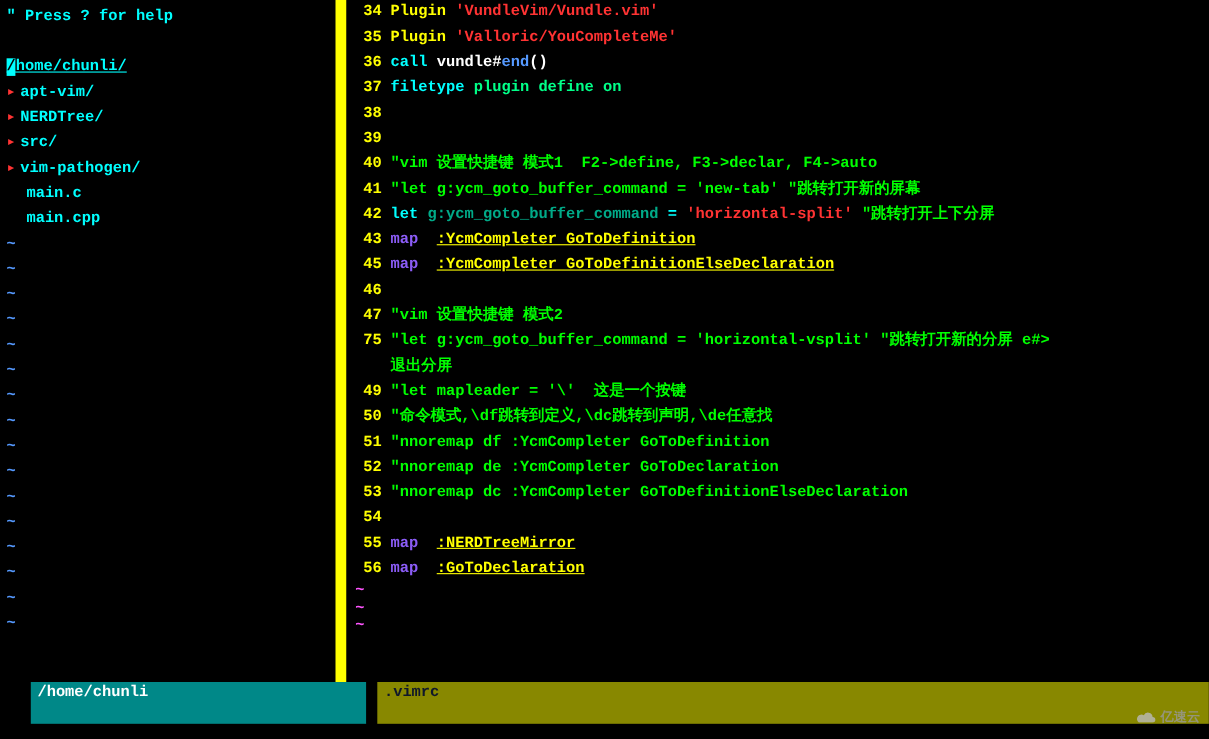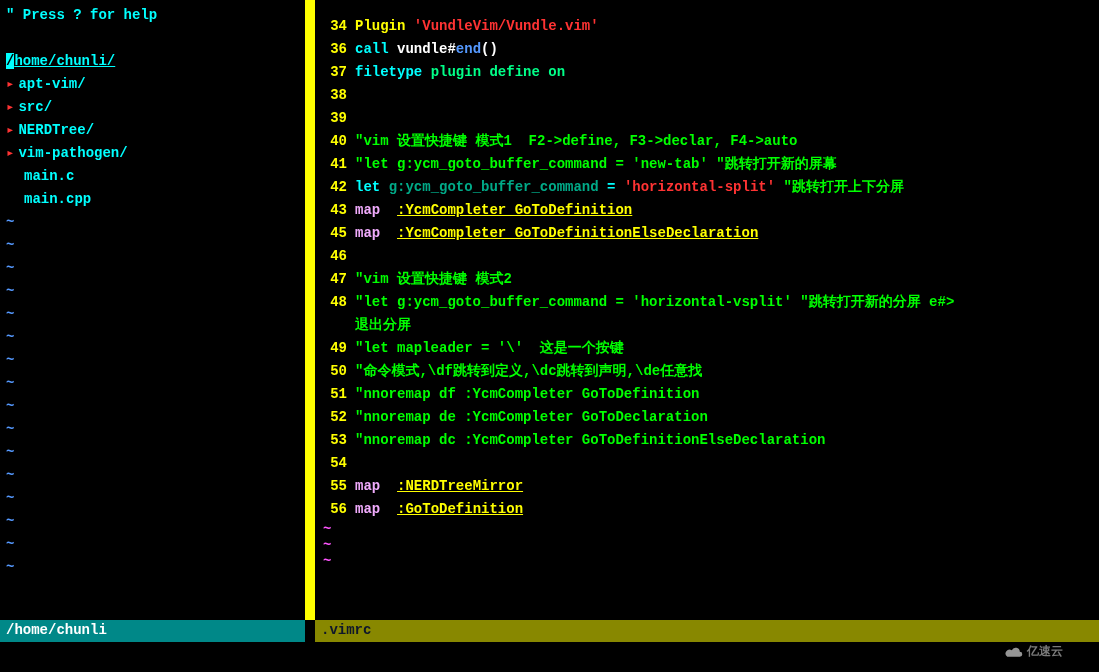--- a/index.html
+++ b/index.html
@@ -28,41 +28,42 @@
   }
   .divider {
     width: 10px;
     background: #ffff00;
   }
   .editor {
     flex: 1;
     background: #000;
     display: flex;
     flex-direction: column;
-    padding-top: 15px;
+    padding-top: 0;
   }
   .tree-help { color: #00ffff; }
   .tree-updir { color: #00ffff; }
   .tree-path {
     color: #00ffff;
     text-decoration: underline;
   }
   .cursor {
     background: #00ffff;
     color: #000;
   }
   .tree-item { color: #00ffff; }
   .tree-item .arrow { color: #ff3333; margin-right: 4px; }
   .tree-file { color: #00ffff; padding-left: 18px; }
   .tilde { color: #5599ff; }
   .tilde-right { color: #ff55ff; padding-left: 8px; }
   .statusbar {
     display: flex;
-    height: 22px;
+    height: 38px;
     font-weight: bold;
+    margin-left: 28px;
   }
   .status-left {
     width: 305px;
     background: #008888;
     color: #fff;
     padding: 2px 6px;
   }
   .status-gap {
     width: 10px;
     background: #000;
@@ -95,27 +96,27 @@
   .func { color: #ffffff; }
   .func-end { color: #5599ff; }
   .paren { color: #ffffff; }
   .ft { color: #00ffff; }
   .ft2 { color: #00ff88; }
   .comment { color: #00ff00; }
   .letkw { color: #00ffff; }
   .var { color: #00aa88; }
   .eq { color: #00ffff; }
   .str2 { color: #ff3333; }
-  .map { color: #f0abfc; }
+  .map { color: #8b5cf6; }
   .key { color: #ff3333; }
   .cmd { color: #ffff00; text-decoration: underline; }
   .cr { color: #ff3333; }
   .watermark {
     position: absolute;
-    right: 36px;
+    right: 8px;
     bottom: 12px;
     color: #999;
     font-size: 12px;
     font-family: sans-serif;
     opacity: 0.8;
   }
   .watermark-icon {
     display: inline-block;
     width: 20px;
     height: 12px;
@@ -125,22 +126,22 @@
 </head>
 <body>
 
 <div class="container">
   <div class="sidebar">
     <div class="tree-help">" Press ? for help</div>
     <div style="height:23px"></div>
     <div class="tree-path"><span class="cursor">/</span><span>home/chunli/</span></div>
     <div id="tree-items">
         <div class="tree-item"><span class="arrow">▸</span>apt-vim/</div>
+        <div class="tree-item"><span class="arrow">▸</span>NERDTree/</div>
         <div class="tree-item"><span class="arrow">▸</span>src/</div>
-        <div class="tree-item"><span class="arrow">▸</span>NERDTree/</div>
         <div class="tree-item"><span class="arrow">▸</span>vim-pathogen/</div>
       </div>
     <div id="tree-files">
         <div class="tree-file">main.c</div>
         <div class="tree-file">main.cpp</div>
       </div>
     <div id="sidebar-tildes">
         <div class="tilde">~</div>
         <div class="tilde">~</div>
         <div class="tilde">~</div>
@@ -156,41 +157,42 @@
         <div class="tilde">~</div>
         <div class="tilde">~</div>
         <div class="tilde">~</div>
         <div class="tilde">~</div>
       </div>
   </div>
   <div class="divider"></div>
   <div class="editor">
     <div id="code-lines">
         <div class="code-line"><span class="lineno">34</span><span class="code"><span class="kw-plugin">Plugin</span> <span class="str">'VundleVim/Vundle.vim'</span></span></div>
+        <div class="code-line"><span class="lineno">35</span><span class="code"><span class="kw-plugin">Plugin</span> <span class="str">'Valloric/YouCompleteMe'</span></span></div>
         <div class="code-line"><span class="lineno">36</span><span class="code"><span class="call">call</span> <span class="func">vundle#</span><span class="func-end">end</span><span class="paren">()</span></span></div>
         <div class="code-line"><span class="lineno">37</span><span class="code"><span class="ft">filetype</span> <span class="ft2">plugin define on</span></span></div>
         <div class="code-line"><span class="lineno">38</span><span class="code"></span></div>
         <div class="code-line"><span class="lineno">39</span><span class="code"></span></div>
         <div class="code-line"><span class="lineno">40</span><span class="code"><span class="comment">"vim 设置快捷键 模式1  F2-&gt;define, F3-&gt;declar, F4-&gt;auto</span></span></div>
         <div class="code-line"><span class="lineno">41</span><span class="code"><span class="comment">"let g:ycm_goto_buffer_command = 'new-tab' "跳转打开新的屏幕</span></span></div>
         <div class="code-line"><span class="lineno">42</span><span class="code"><span class="letkw">let</span> <span class="var">g:ycm_goto_buffer_command</span><span class="eq"> = </span><span class="str2">'horizontal-split'</span><span class="comment"> "跳转打开上下分屏</span></span></div>
         <div class="code-line"><span class="lineno">43</span><span class="code"><span class="map">map</span> <span class="key"><f2></f2></span> <span class="cmd">:YcmCompleter GoToDefinition</span><span class="cr"><cr></cr></span></span></div>
         <div class="code-line"><span class="lineno">45</span><span class="code"><span class="map">map</span> <span class="key"><f4></f4></span> <span class="cmd">:YcmCompleter GoToDefinitionElseDeclaration</span><span class="cr"><cr></cr></span></span></div>
         <div class="code-line"><span class="lineno">46</span><span class="code"></span></div>
         <div class="code-line"><span class="lineno">47</span><span class="code"><span class="comment">"vim 设置快捷键 模式2</span></span></div>
-        <div class="code-line"><span class="lineno">48</span><span class="code"><span class="comment">"let g:ycm_goto_buffer_command = 'horizontal-vsplit' "跳转打开新的分屏 e#&gt;</span></span></div>
+        <div class="code-line"><span class="lineno">75</span><span class="code"><span class="comment">"let g:ycm_goto_buffer_command = 'horizontal-vsplit' "跳转打开新的分屏 e#&gt;</span></span></div>
         <div class="code-line"><span class="lineno"></span><span class="code"><span class="comment">退出分屏</span></span></div>
         <div class="code-line"><span class="lineno">49</span><span class="code"><span class="comment">"let mapleader = '\'  这是一个按键</span></span></div>
         <div class="code-line"><span class="lineno">50</span><span class="code"><span class="comment">"命令模式,\df跳转到定义,\dc跳转到声明,\de任意找</span></span></div>
         <div class="code-line"><span class="lineno">51</span><span class="code"><span class="comment">"nnoremap <leader>df :YcmCompleter GoToDefinition<cr></cr></leader></span></span></div>
         <div class="code-line"><span class="lineno">52</span><span class="code"><span class="comment">"nnoremap <leader>de :YcmCompleter GoToDeclaration<cr></cr></leader></span></span></div>
         <div class="code-line"><span class="lineno">53</span><span class="code"><span class="comment">"nnoremap <leader>dc :YcmCompleter GoToDefinitionElseDeclaration<cr></cr></leader></span></span></div>
         <div class="code-line"><span class="lineno">54</span><span class="code"></span></div>
         <div class="code-line"><span class="lineno">55</span><span class="code"><span class="map">map</span> <span class="key"><f5></f5></span> <span class="cmd">:NERDTreeMirror</span><span class="cr"><cr></cr></span></span></div>
-        <div class="code-line"><span class="lineno">56</span><span class="code"><span class="map">map</span> <span class="key"><f6></f6></span> <span class="cmd">:GoToDefinition</span><span class="cr"><cr></cr></span></span></div>
+        <div class="code-line"><span class="lineno">56</span><span class="code"><span class="map">map</span> <span class="key"><f6></f6></span> <span class="cmd">:GoToDeclaration</span><span class="cr"><cr></cr></span></span></div>
       </div>
     <div id="editor-tildes">
         <div class="tilde-right">~</div>
         <div class="tilde-right">~</div>
         <div class="tilde-right">~</div>
       </div>
   </div>
 </div>
 
 <div class="statusbar">

